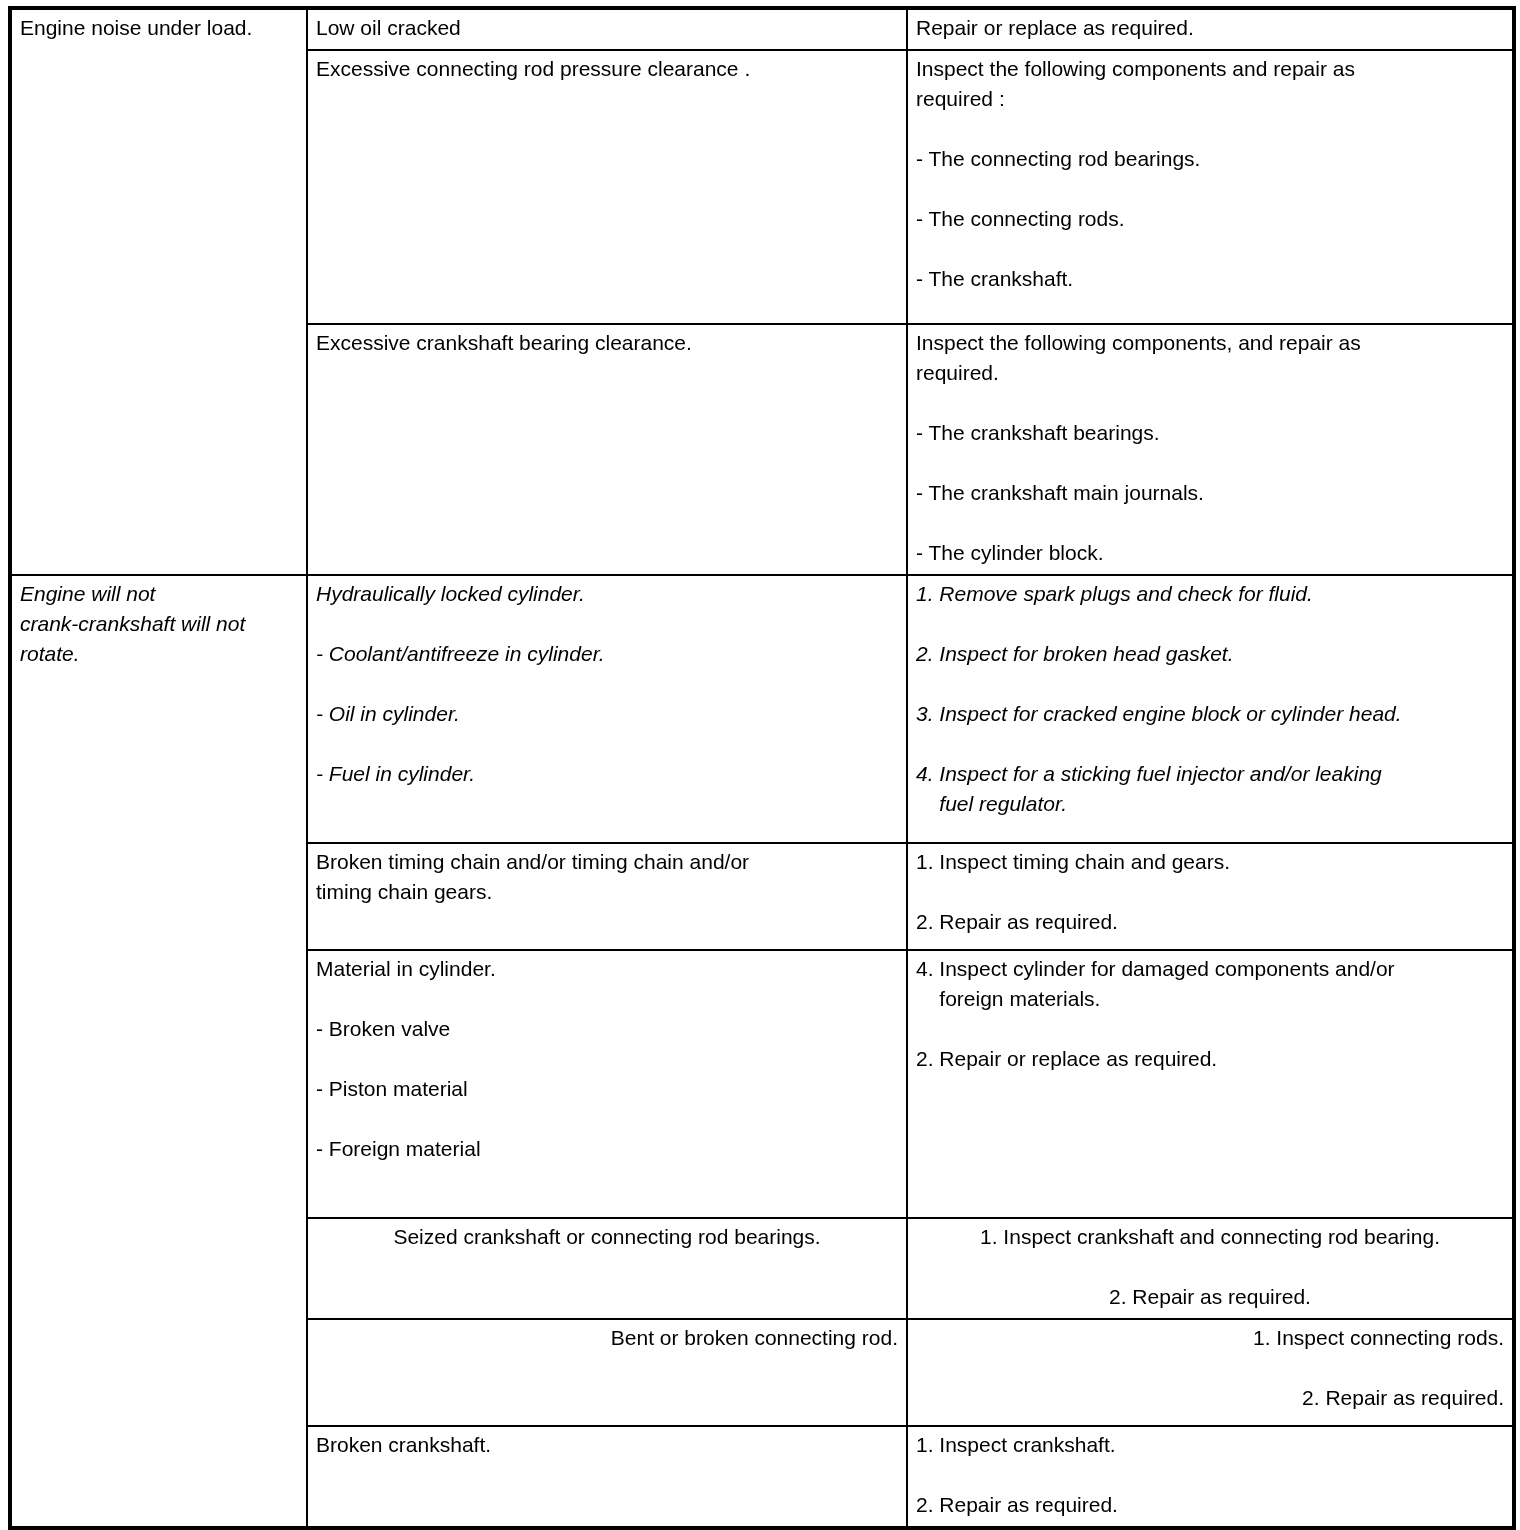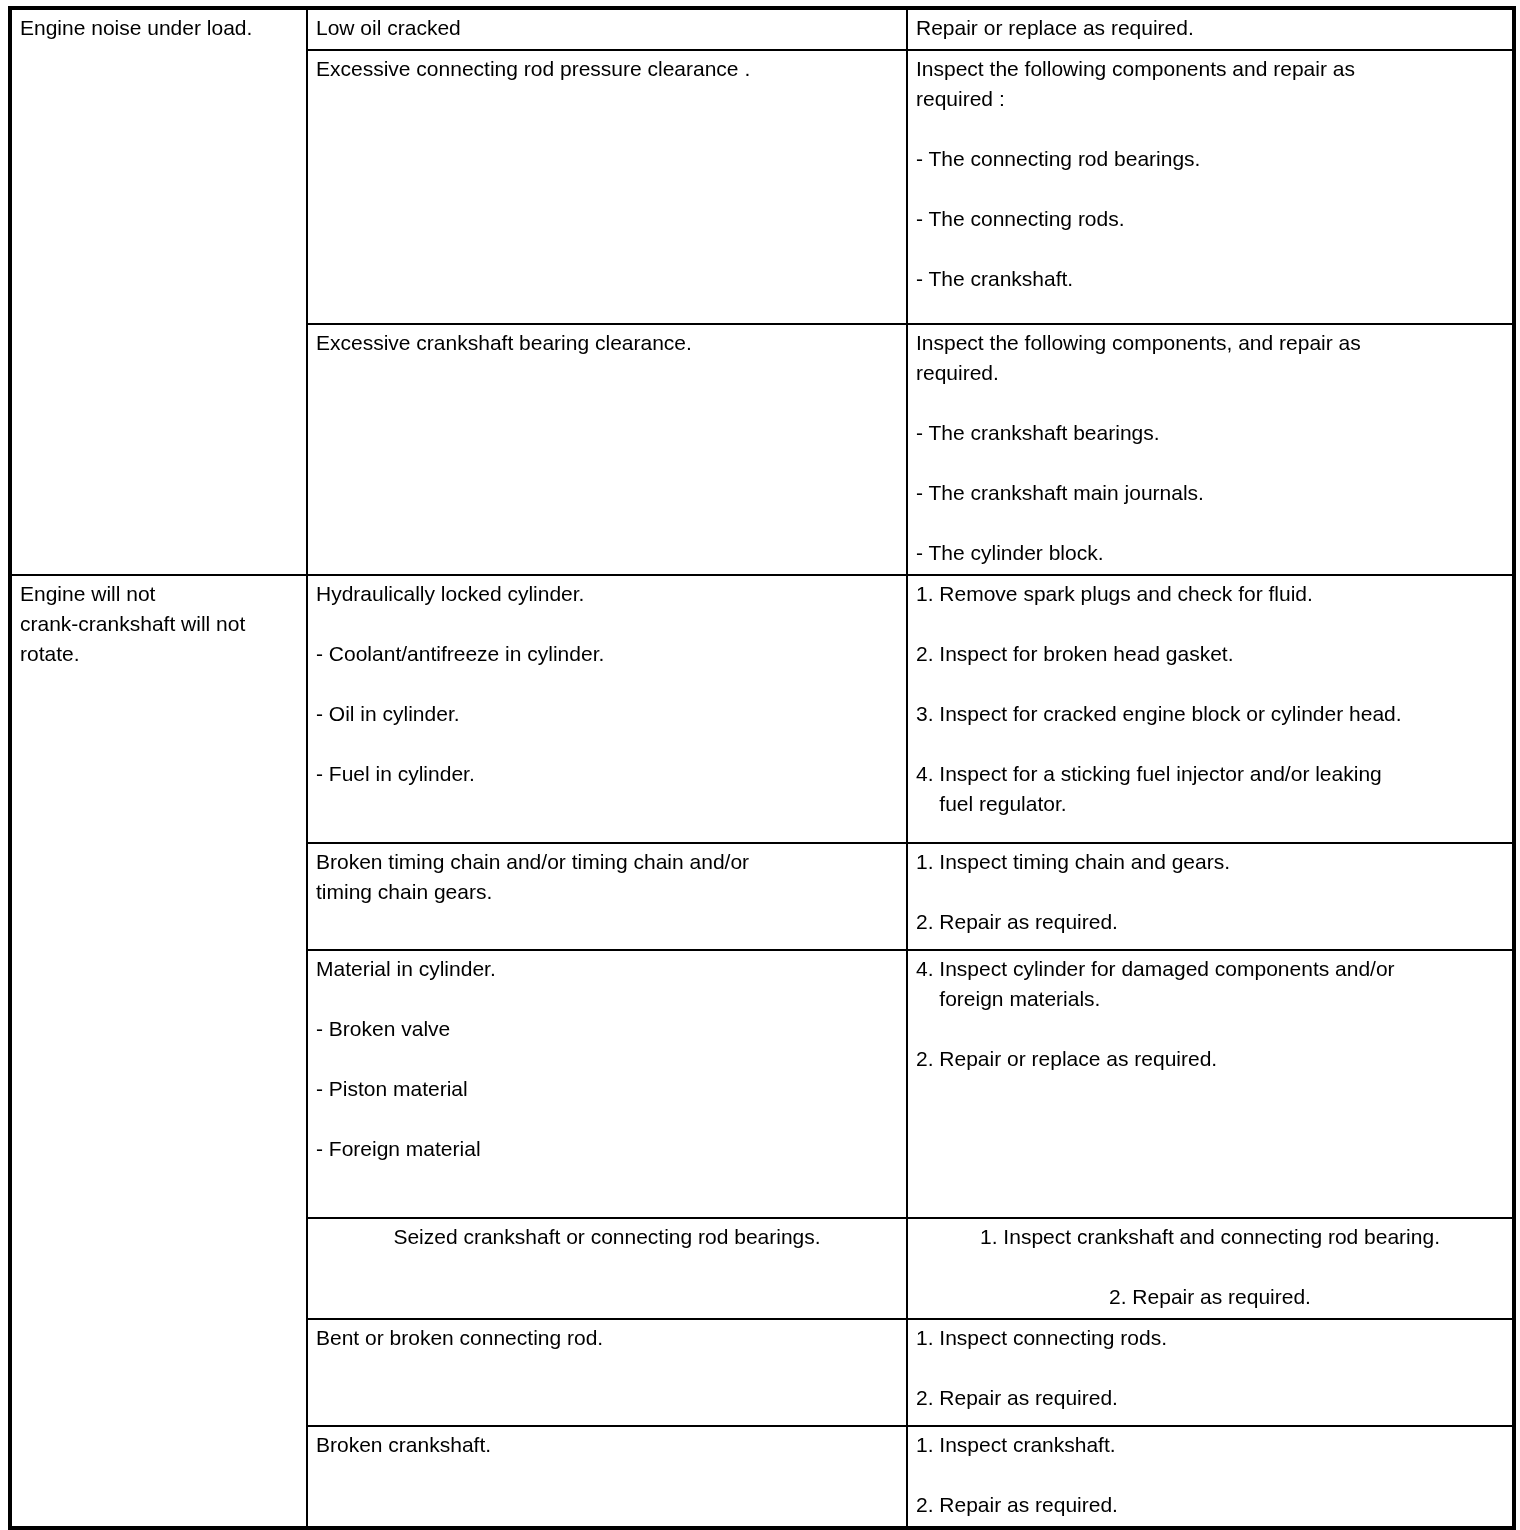--- a/index.html
+++ b/index.html
@@ -71,21 +71,21 @@
         <td>Inspect the following components, and repair as
 required.
 
 - The crankshaft bearings.
 
 - The crankshaft main journals.
 
 - The cylinder block.</td>
       </tr>
 
-      <tr style="height:268px;">
+      <tr style="height:268px;font-style:italic;">
         <td rowspan="6">Engine will not
 crank-crankshaft will not
 rotate.</td>
         <td>Hydraulically locked cylinder.
 
 - Coolant/antifreeze in cylinder.
 
 - Oil in cylinder.
 
 - Fuel in cylinder.</td>
@@ -117,21 +117,21 @@
     foreign materials.
 
 2. Repair or replace as required.</td>
       </tr>
       <tr style="height:96px;text-align:center;">
         <td>Seized crankshaft or connecting rod bearings.</td>
         <td>1. Inspect crankshaft and connecting rod bearing.
 
 2. Repair as required.</td>
       </tr>
-      <tr style="height:107px;">
+      <tr style="height:107px;text-align:right;">
         <td>Bent or broken connecting rod.</td>
         <td>1. Inspect connecting rods.
 
 2. Repair as required.</td>
       </tr>
       <tr style="height:97px;">
         <td>Broken crankshaft.</td>
         <td>1. Inspect crankshaft.
 
 2. Repair as required.</td>

